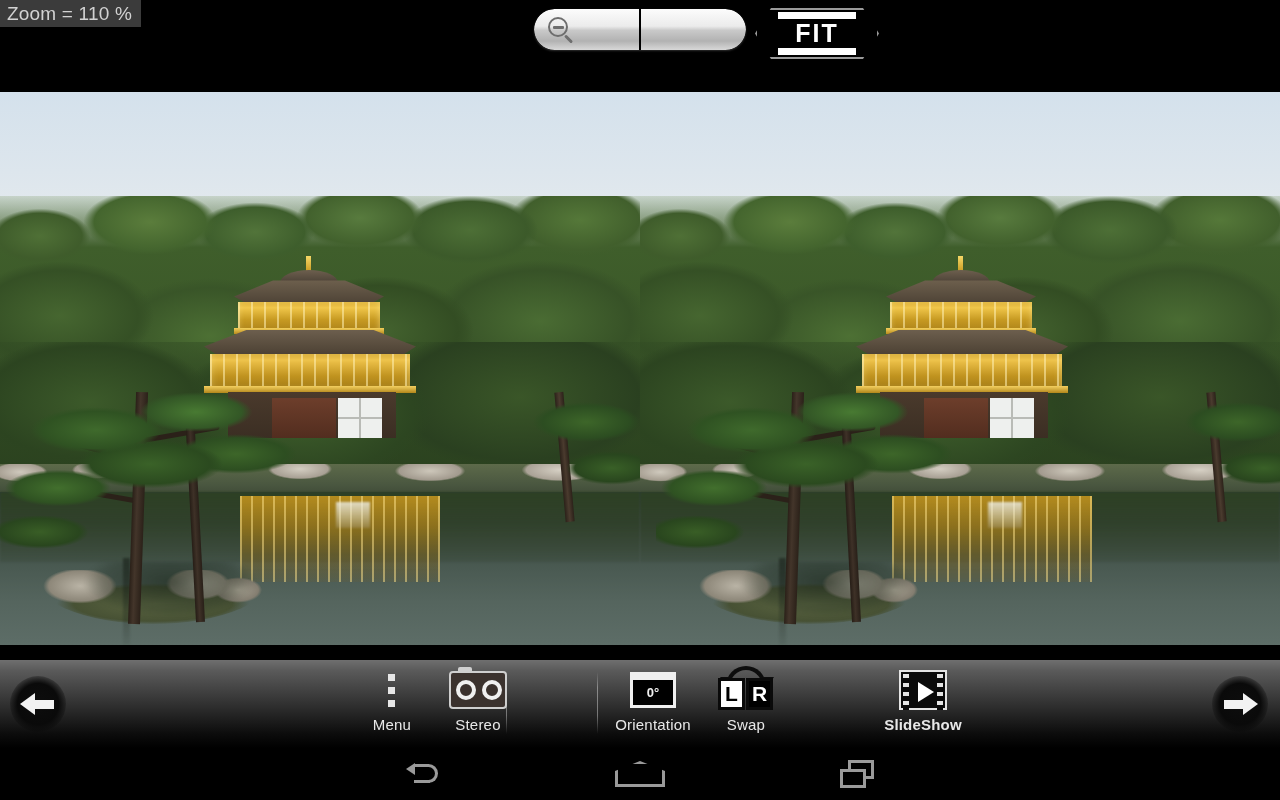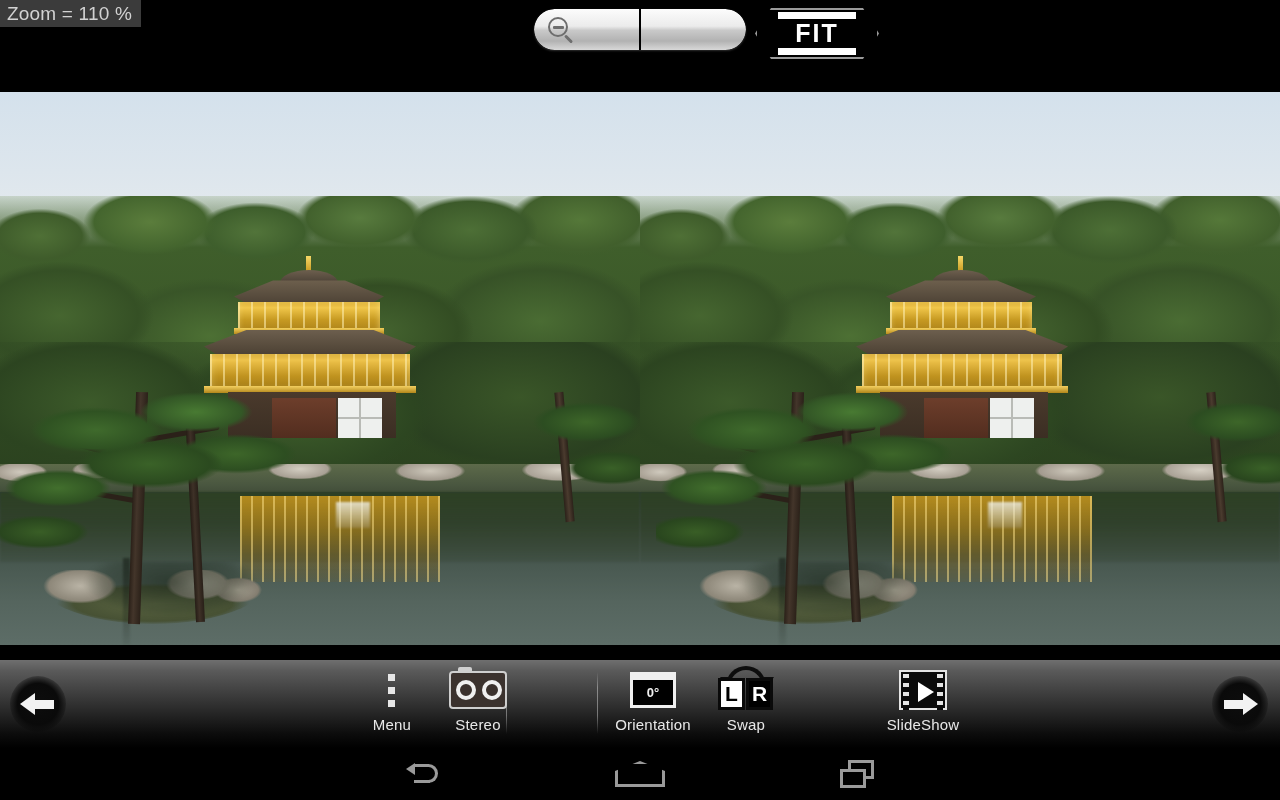--- a/index.html
+++ b/index.html
@@ -502,21 +502,21 @@
               <div class="tip l"></div>
               <div class="tip r"></div>
             <div class="lbox">L</div>
             <div class="rbox">R</div>
           </div>
         </div>
         <div class="lbl">Swap</div>
       </div>
 
 
-      <div class="tool" style="left:512px;width:126px;">
+      <div class="tool" style="left:512px;width:126px;font-weight:bold;">
         <div class="icobox">
           <div class="film">
             <div class="perf l"></div>
               <div class="perf r"></div>
               <div class="play"></div>
           </div>
         </div>
         <div class="lbl">SlideShow</div>
       </div>
 

